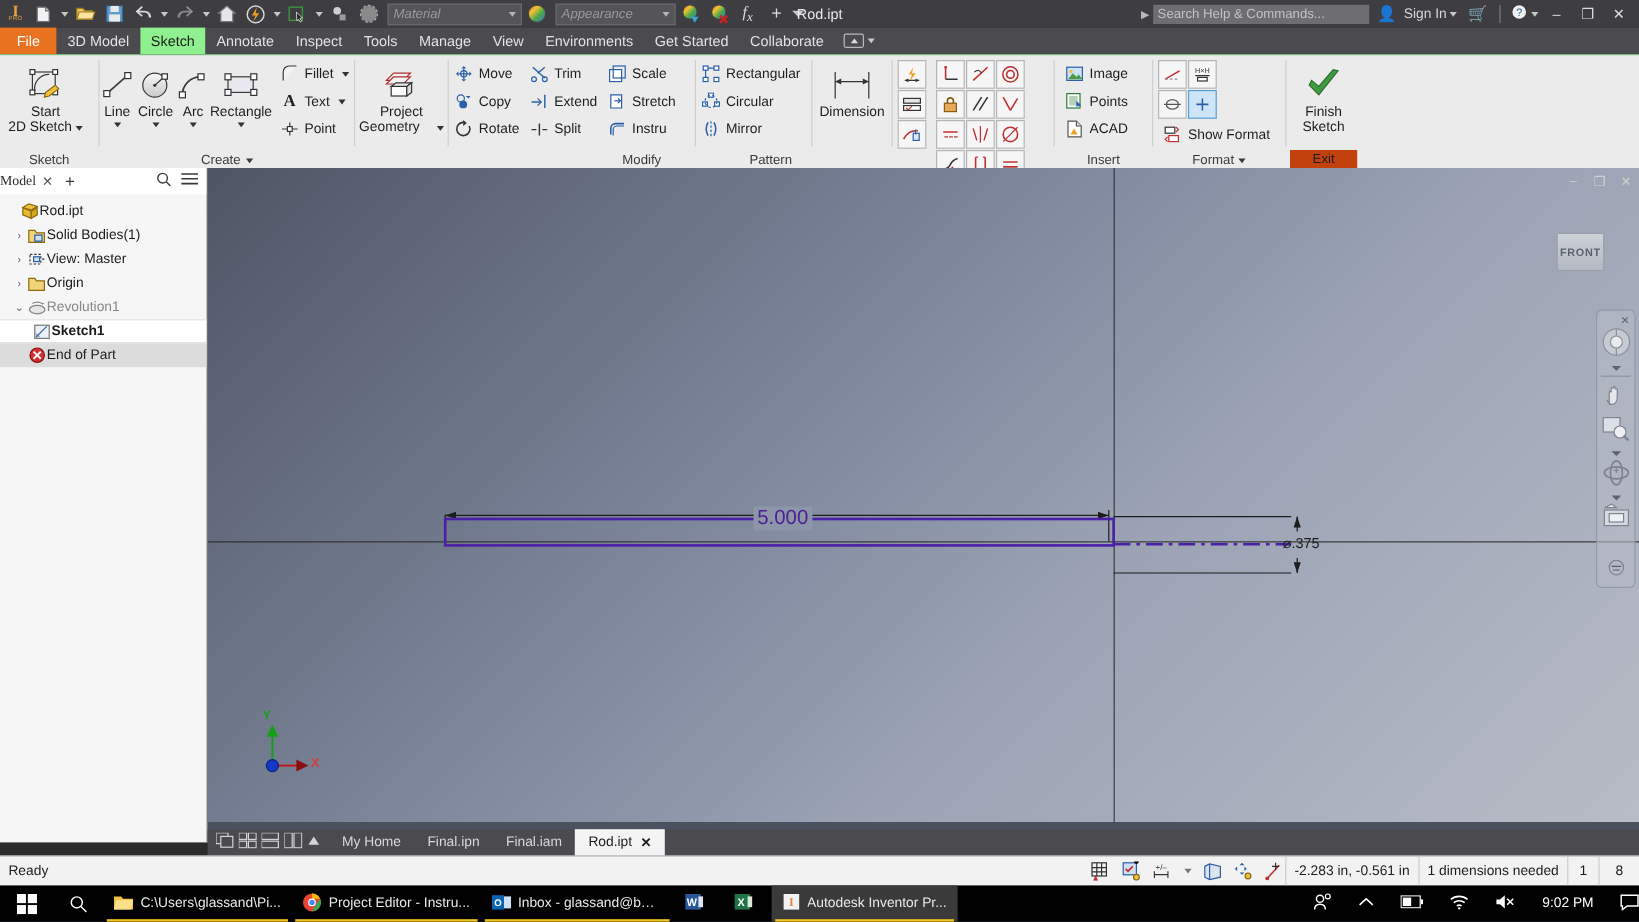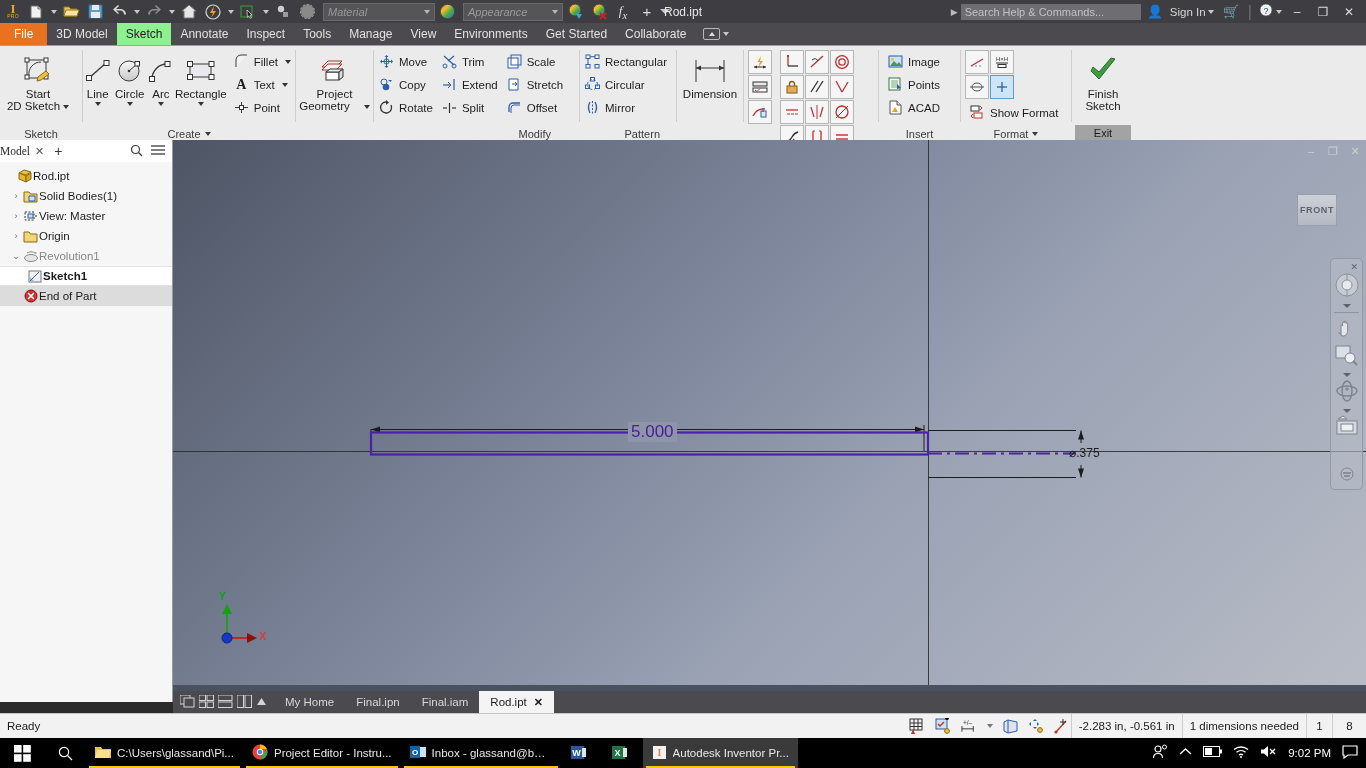--- a/index.html
+++ b/index.html
@@ -169,21 +169,21 @@
   }
   .tb-start { width:44px;height:30px;display:flex;align-items:center;justify-content:center; }
   .tb-search { width:42px;height:30px;display:flex;align-items:center;justify-content:center;color:#fff;font-size:15px; }
   .tbitem {
     height:30px; display:flex; align-items:center; gap:6px; padding:0 9px;
     color:#e8e8e8; font-size:11.5px; position:relative; max-width:160px;
   }
   .tbitem.open::after { content:""; position:absolute; left:3px; right:3px; bottom:0; height:2px; background:#f5c518; }
   .tbitem.active { background:#3a3a3a; }
   .tbitem .lbl { overflow:hidden; text-overflow:ellipsis; white-space:nowrap; }
-  .tray { margin-left:auto; display:flex; align-items:center; gap:11px; padding-right:8px; color:#fff; font-size:12px;text-align:center; }
+  .tray { margin-left:auto; display:flex; align-items:center; gap:22px; color:#fff; font-size:12px;text-align:center; }
 
   
   .viewcube {
     position:absolute; left:1297px; top:194px; width:40px; height:32px;
     background:linear-gradient(180deg,#cdd1d8,#b3b8c2); border:1px solid #9aa0ab;
     display:flex;align-items:center;justify-content:center;
     font-size:9px; letter-spacing:.6px; color:#5d636e; font-weight:bold;
   }
   .navbar {
     position:absolute; left:1330px; top:258px; width:33px; height:232px;
@@ -594,21 +594,21 @@
             </span>
           <span>Stretch</span>
         </div>
         <div class="smbtn">
           <span class="ic">
               <svg width="15" height="15" viewBox="0 0 15 15">
                 <path d="M2 12V7a4 4 0 0 1 4-4h7" fill="none" stroke="#2b5fa8" stroke-width="1.3"></path>
                 <path d="M4 13V8a3 3 0 0 1 3-3h6" fill="none" stroke="#2b5fa8"></path>
               </svg>
             </span>
-          <span>Offset</span>
+          <span>Instru</span>
         </div>
       </div>
     </div>
     <div class="ptitle" style="justify-content:flex-end;padding-right:28px">Modify</div>
   </div>
   <div class="rsep"></div>
 
   <div class="rpanel" style="width:96px">
     <div class="content">
       <div class="col3">
@@ -875,21 +875,21 @@
       <div class="bigbtn" style="width:58px">
         <span class="ic">
           <svg width="32" height="30" viewBox="0 0 32 30">
               <path d="M4 15l8 8L28 3l-4-1-12 14-6-5z" fill="#3f9b3f" stroke="#2d6d2d"></path>
             </svg>
         </span>
         <span class="tx">Finish</span>
         <span class="tx">Sketch</span>
       </div>
     </div>
-    <div class="ptitle" style="background:#a3a3a3; color:#1c1c1c; margin:0 3px 1px;">Exit</div>
+    <div class="ptitle" style="background:#c2410c; color:#1c1c1c; margin:0 3px 1px;">Exit</div>
   </div>
 </div>
 
 <div class="browser">
   <div class="br-head">
     <span class="t">Model</span>
     <span class="x">✕</span>
     <span class="plus">+</span>
     <span class="tools">
       <span>

